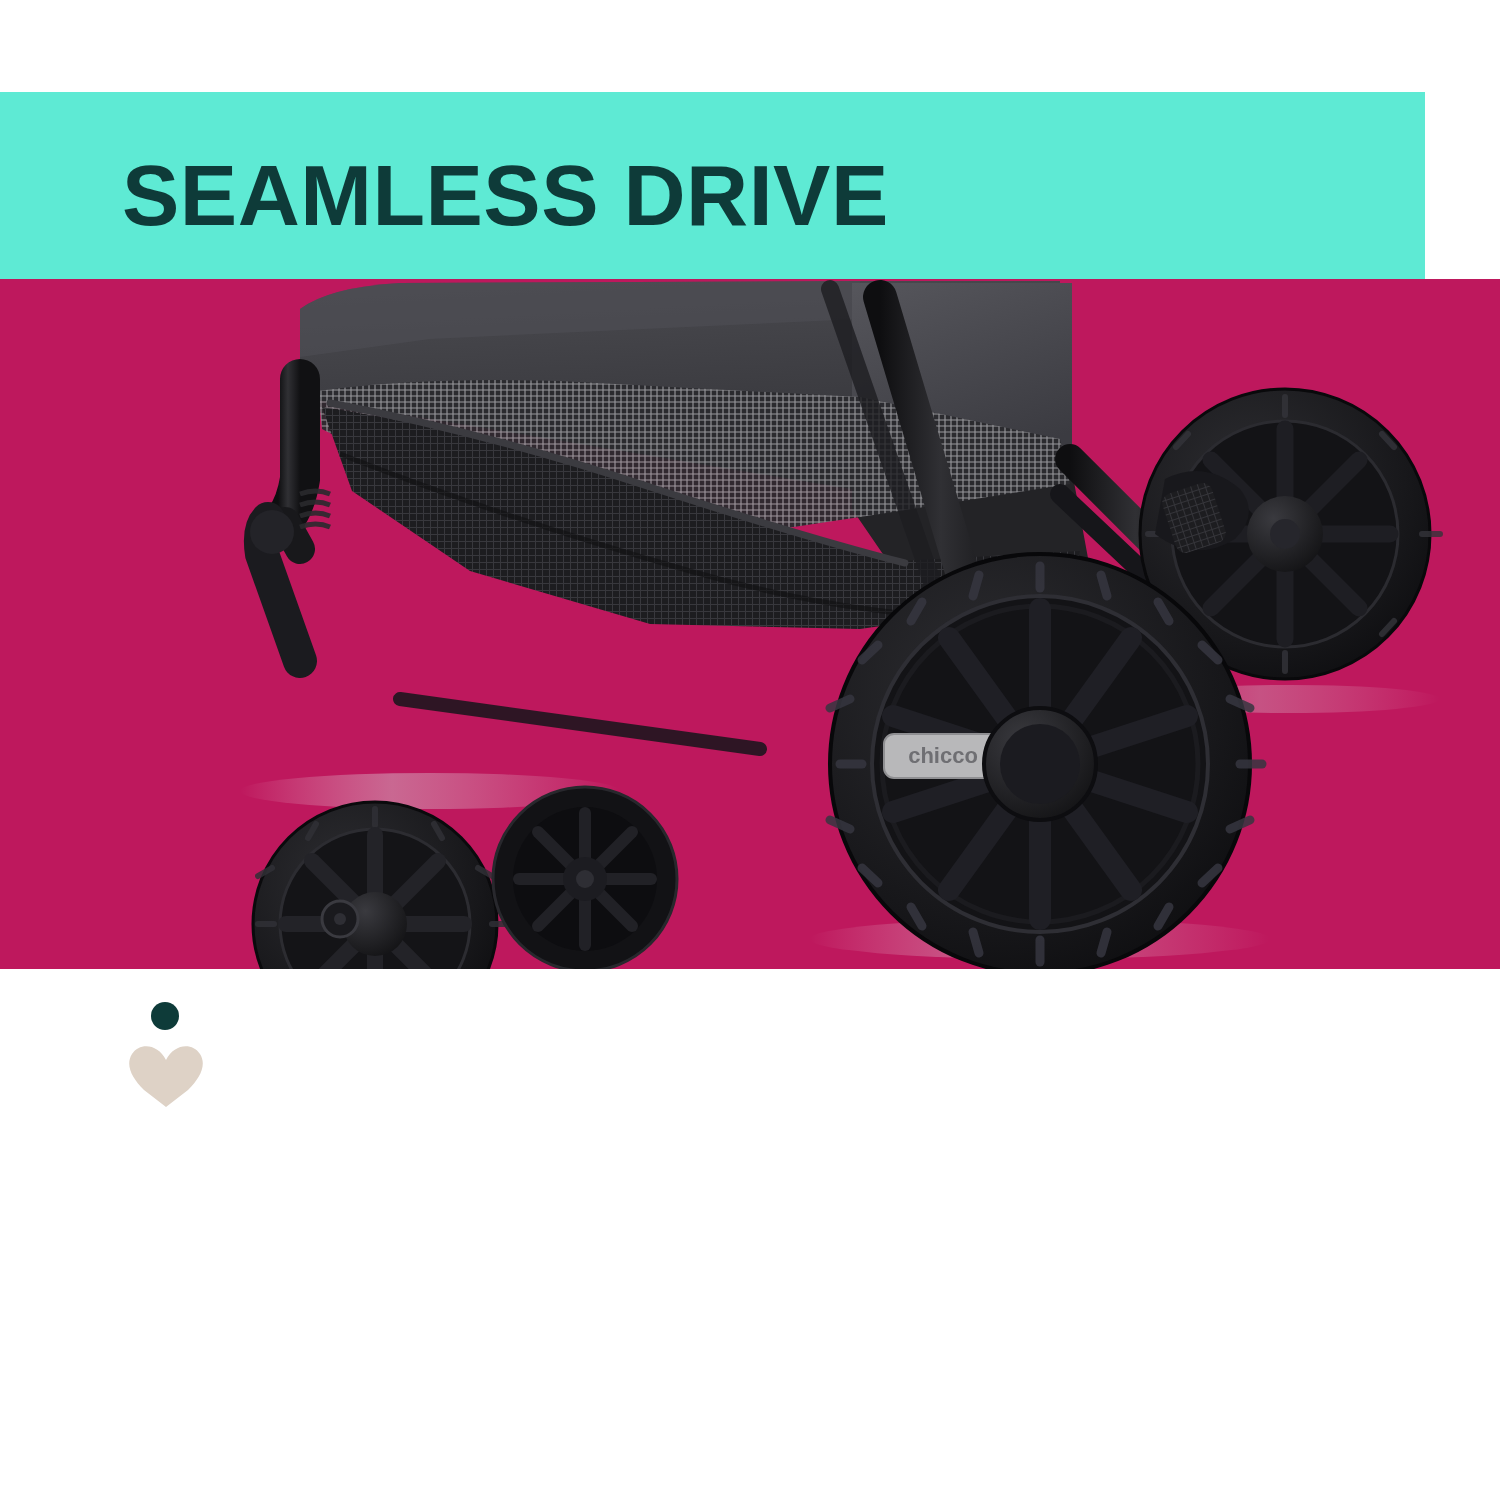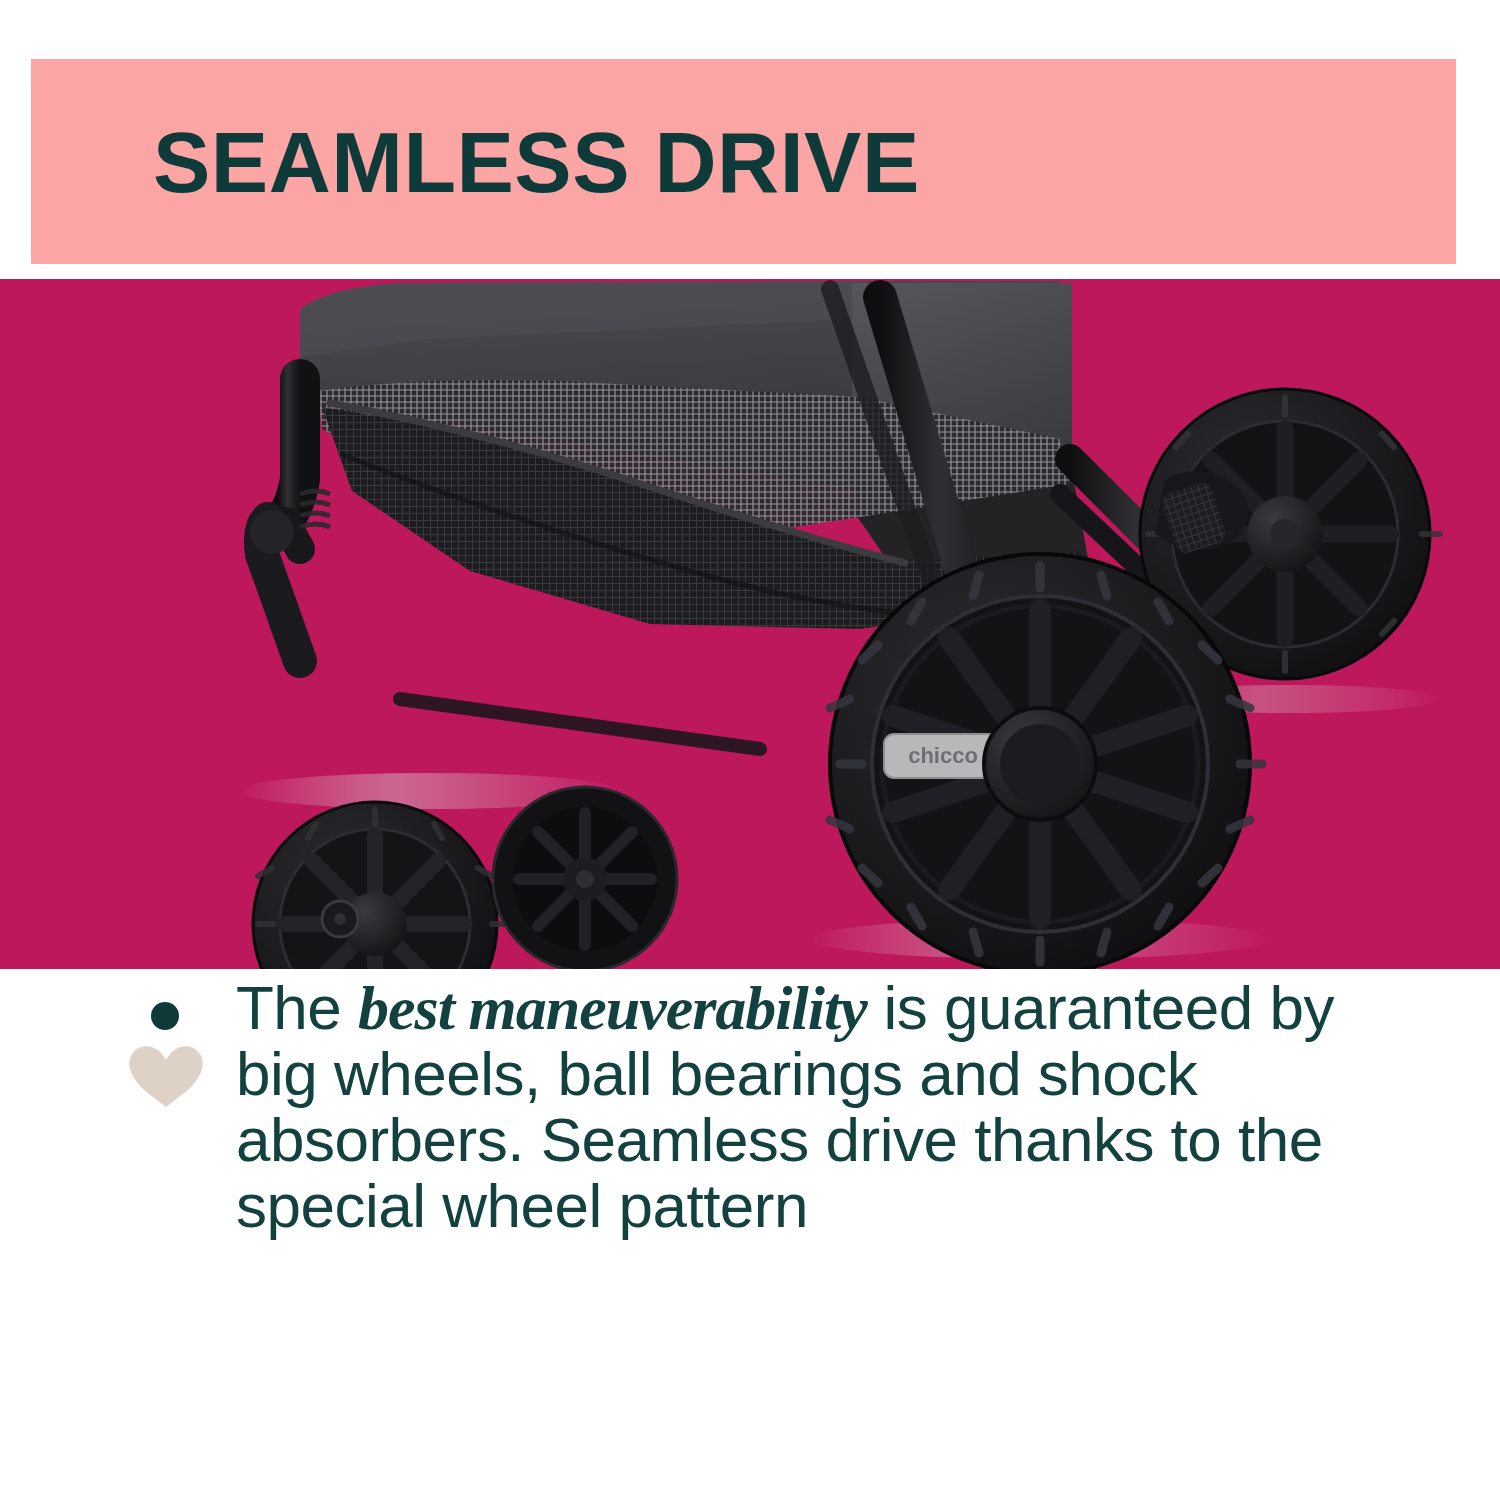--- a/index.html
+++ b/index.html
@@ -13,25 +13,24 @@
     position: relative;
     overflow: hidden;
     font-family: "Liberation Sans", sans-serif;
     -webkit-font-smoothing: antialiased;
   }
 
   
   .banner {
     position: absolute;
     left: 0;
-    top: 59px;
+    top: 92px;
     width: 1425px;
     height: 205px;
-    background: #fca5a5;
-    margin-left: 31px;
+    background: #5eead4;
   }
   .banner-title {
     position: absolute;
     left: 122px;
     top: 50%;
     transform: translateY(-50%);
     font-family: "Liberation Sans", sans-serif;
     font-size: 86px;
     font-weight: 700;
     letter-spacing: 0.5px;
@@ -354,17 +353,14 @@
 
 <div class="copy-block">
 
   <div class="bullet-logo">
     <div class="bullet-head"></div>
     <svg class="bullet-heart" viewBox="0 0 76 68">
       <path d="M38 20 C30 4 12 2 4 14 C-3 25 4 38 16 50 L38 67 L60 50 C72 38 79 25 72 14 C64 2 46 4 38 20 Z" fill="#ded2c6"></path>
     </svg>
   </div>
 
-  <div class="body-copy">
-    <span>The </span><span class="em">best maneuverability</span><span> is guaranteed by big wheels, ball bearings and shock absorbers. Seamless drive thanks to the special wheel pattern</span>
-  </div>
 
 </div>
 
 </body></html>

